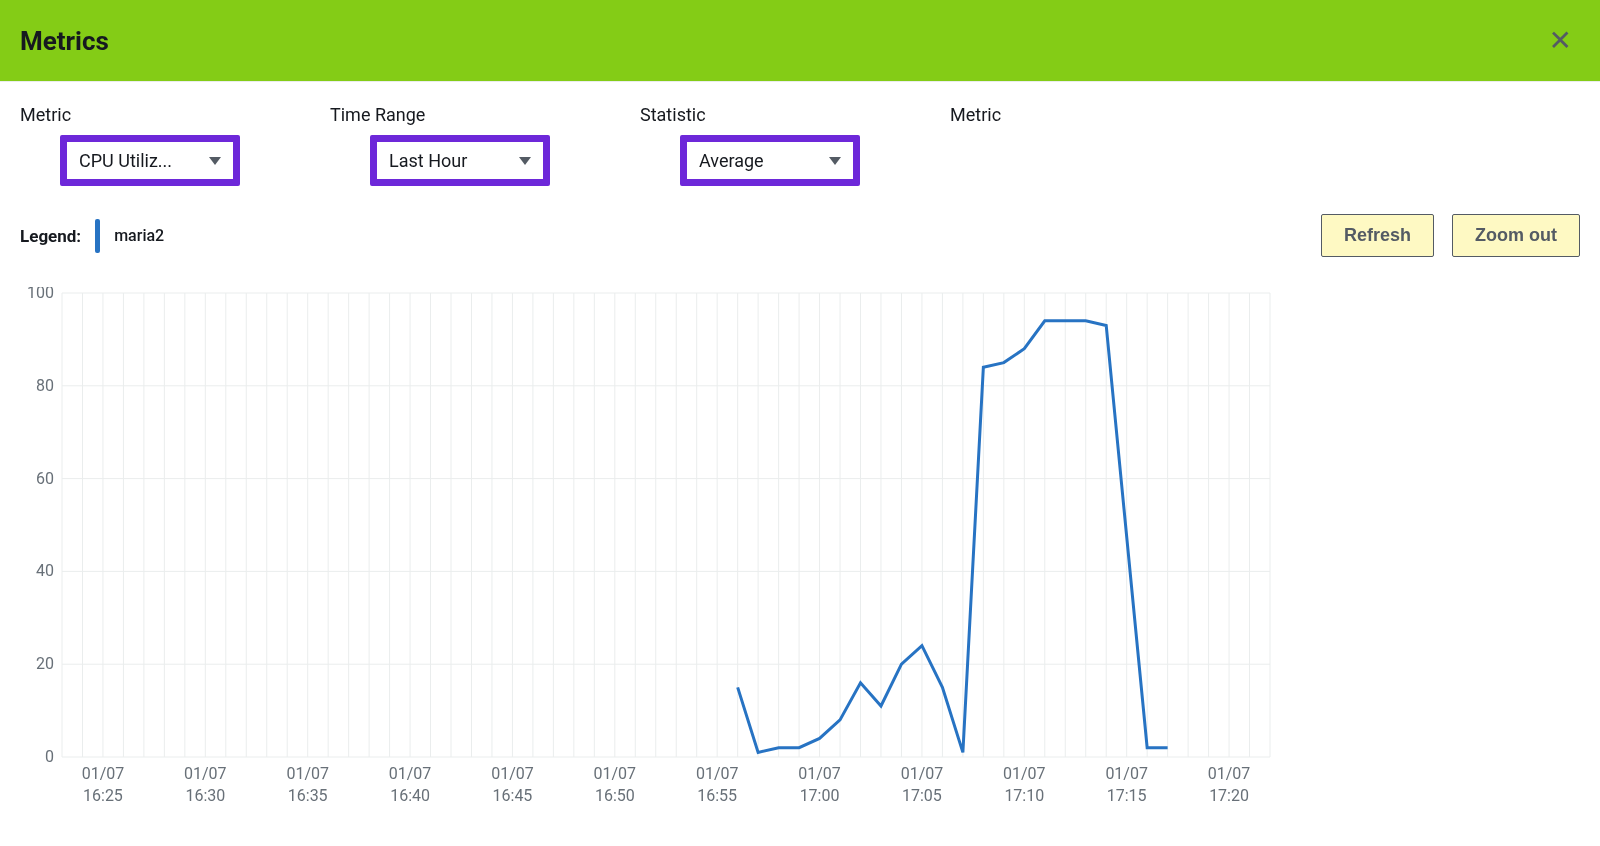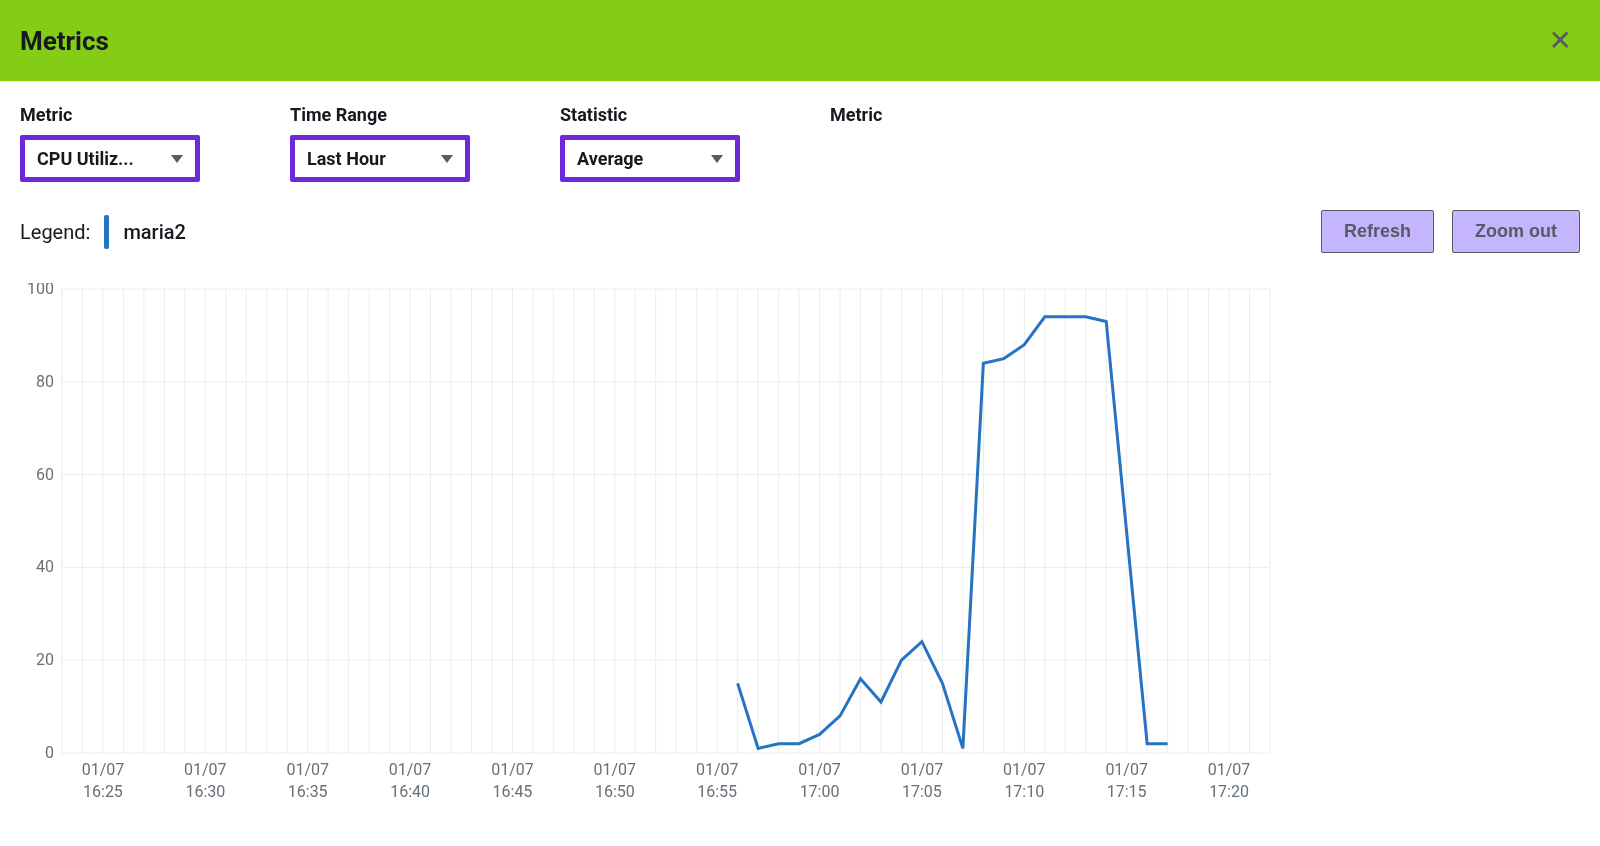--- a/index.html
+++ b/index.html
@@ -21,44 +21,45 @@
   .close-btn {
     background: none; border: none; font-size: 28px; font-weight: 300;
     cursor: pointer; color: #545b64; padding: 4px 8px;
   }
   .controls-row {
     display: flex;
     gap: 90px;
     padding: 22px 20px 0 20px;
     flex-wrap: wrap;
   }
-  .control { display: flex; flex-direction: column; gap: 10px; font-weight: bold; }
+  .control { display: flex; flex-direction: column; gap: 10px; }
   .control-label { font-size: 18px; color: #16191f; }
   .dropdown {
     display: inline-flex; align-items: center; justify-content: space-between;
-    border: 5px solid #6d28d9; border-radius: 2px; background: #fff;
+    border: 7px solid #6d28d9; border-radius: 2px; background: #fff;
     padding: 8px 12px; font-size: 18px; cursor: pointer; min-width: 180px;
     gap: 0;
+    margin-left: 40px;
   }
   .dropdown .caret {
     width: 0; height: 0; border-left: 6px solid transparent;
     border-right: 6px solid transparent; border-top: 8px solid #545b64;
     margin-left: 6px;
   }
   .legend-row {
     display: flex; align-items: center; justify-content: space-between;
     padding: 28px 20px 0 20px; gap: 20px;
   }
   .legend-left { display: flex; align-items: center; gap: 14px; }
-  .legend-label { font-size: 20px; font-weight: 400; }
+  .legend-label { font-size: 17px; font-weight: 700; }
   .legend-swatch { width: 5px; height: 34px; border-radius: 2px; }
-  .legend-series { font-size: 20px; font-weight: 500; }
+  .legend-series { font-size: 16px; font-weight: 500; }
   .btn-row { display: flex; gap: 18px; }
   .btn {
-    border: 1px solid #545b64; background: #c4b5fd; border-radius: 2px;
+    border: 1px solid #545b64; background: #fef9c3; border-radius: 2px;
     padding: 10px 22px; font-size: 18px; font-weight: 700; cursor: pointer;
     color: #545b64;
   }
   .chart-wrap { padding: 30px 20px 20px 20px; position: relative; }
   svg { display: block; }
   .axis-text { font-size: 16px; fill: #687078; }
   .series-line { fill: none; stroke-width: 3; }
 </style>
 </head>
 <body>

